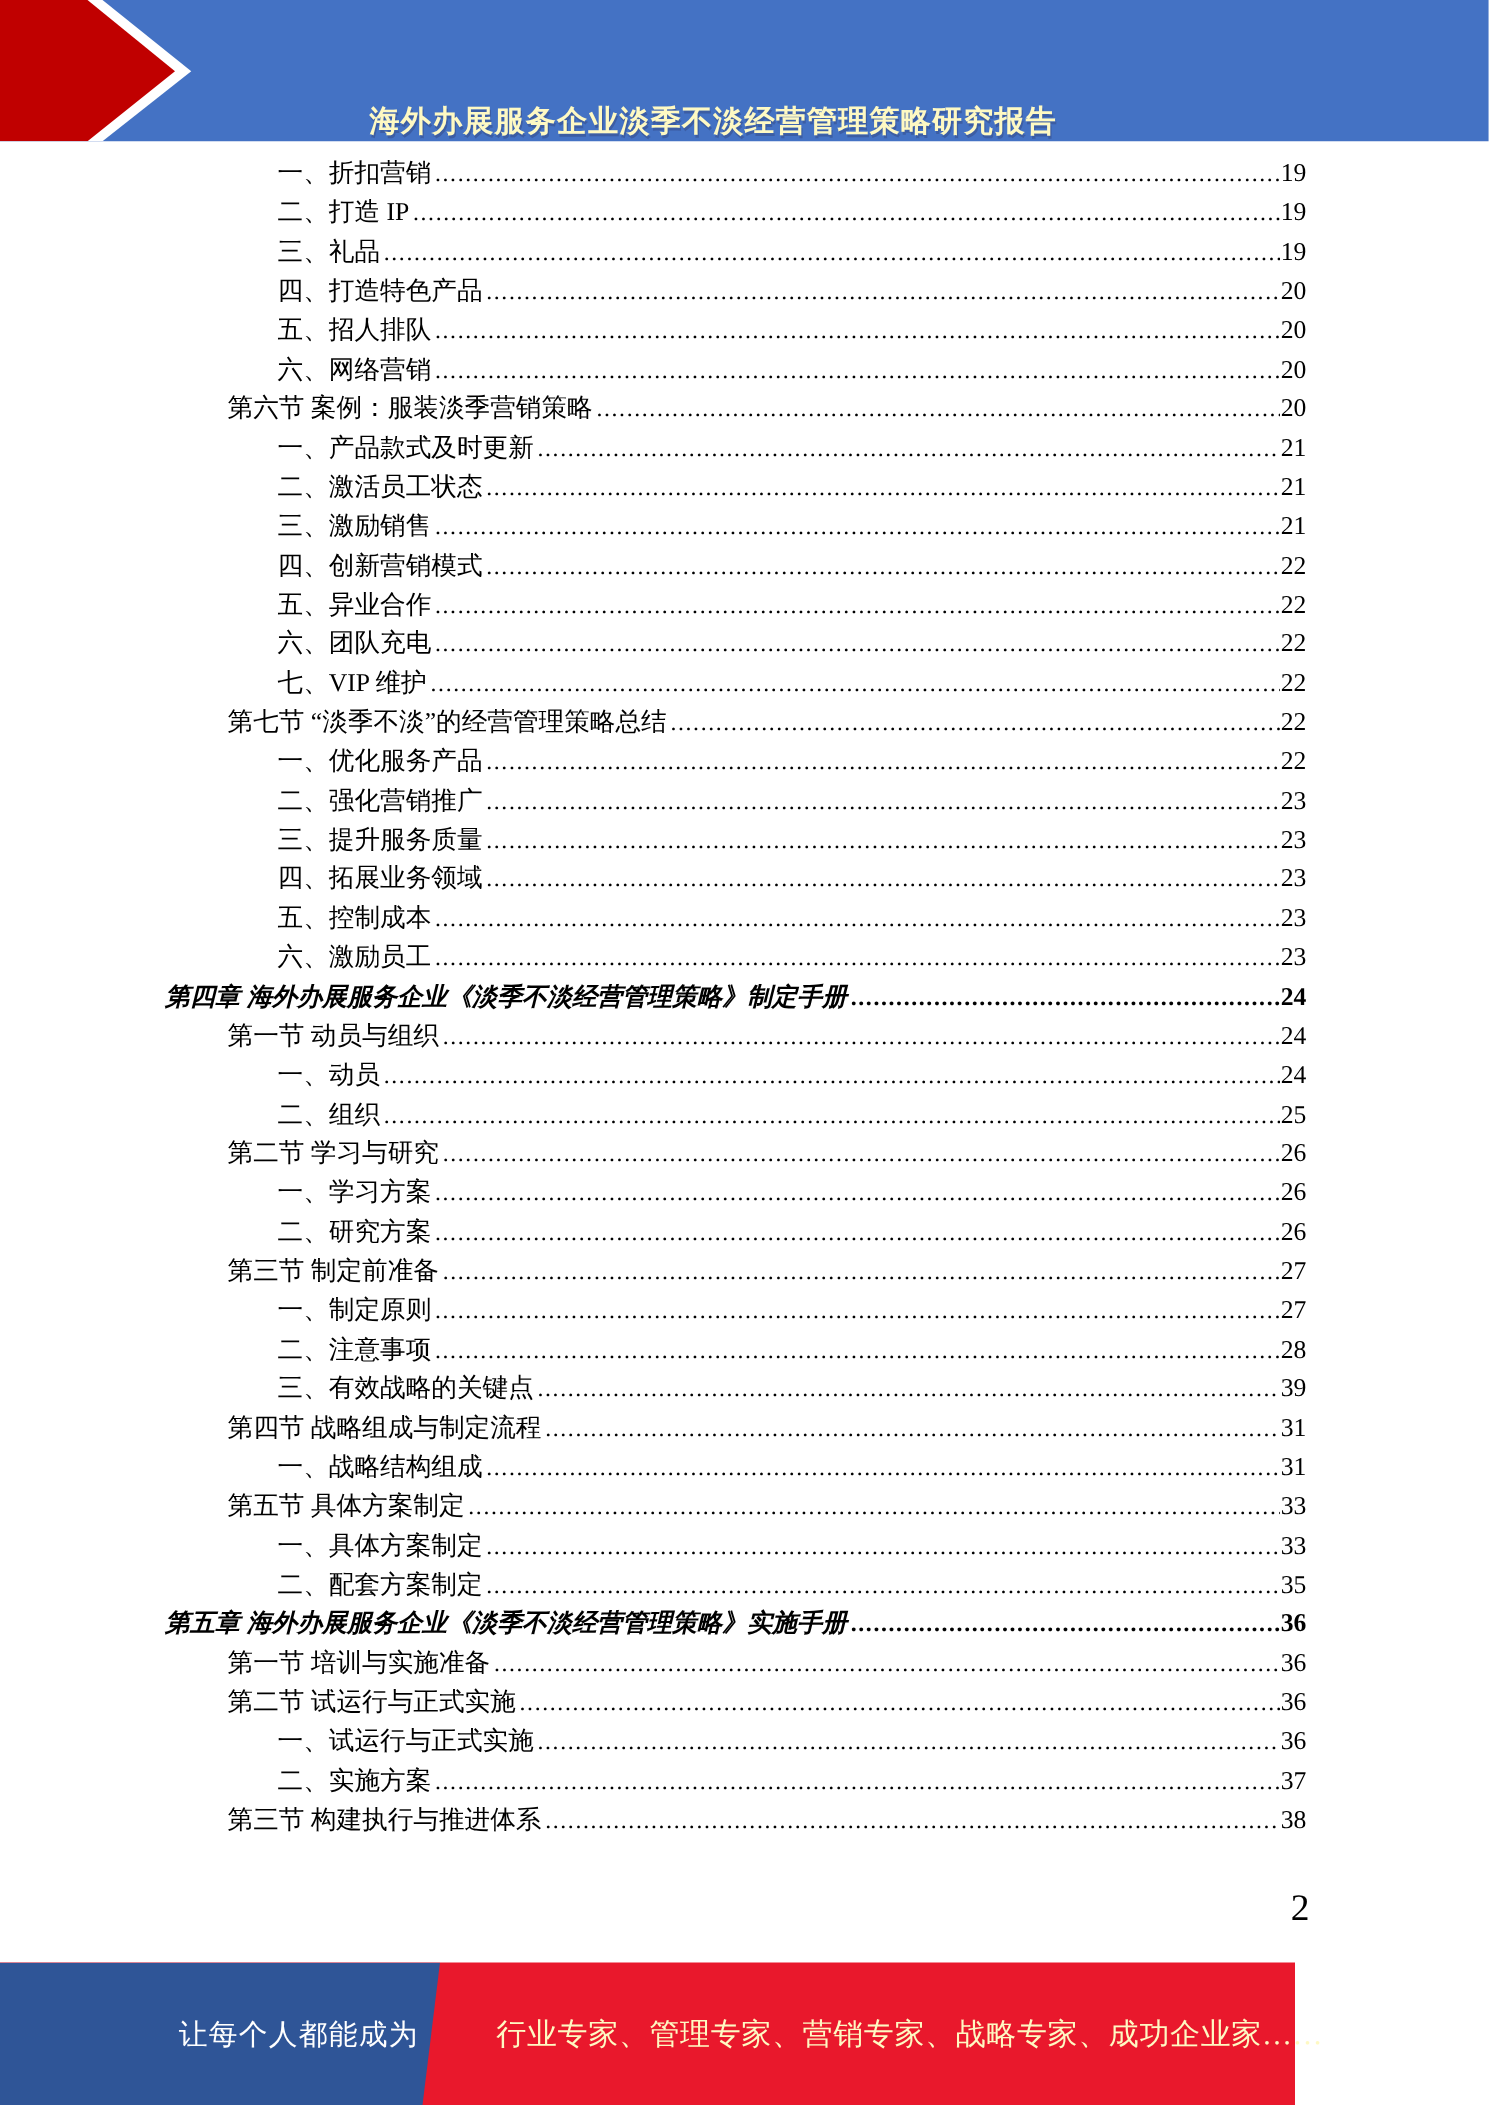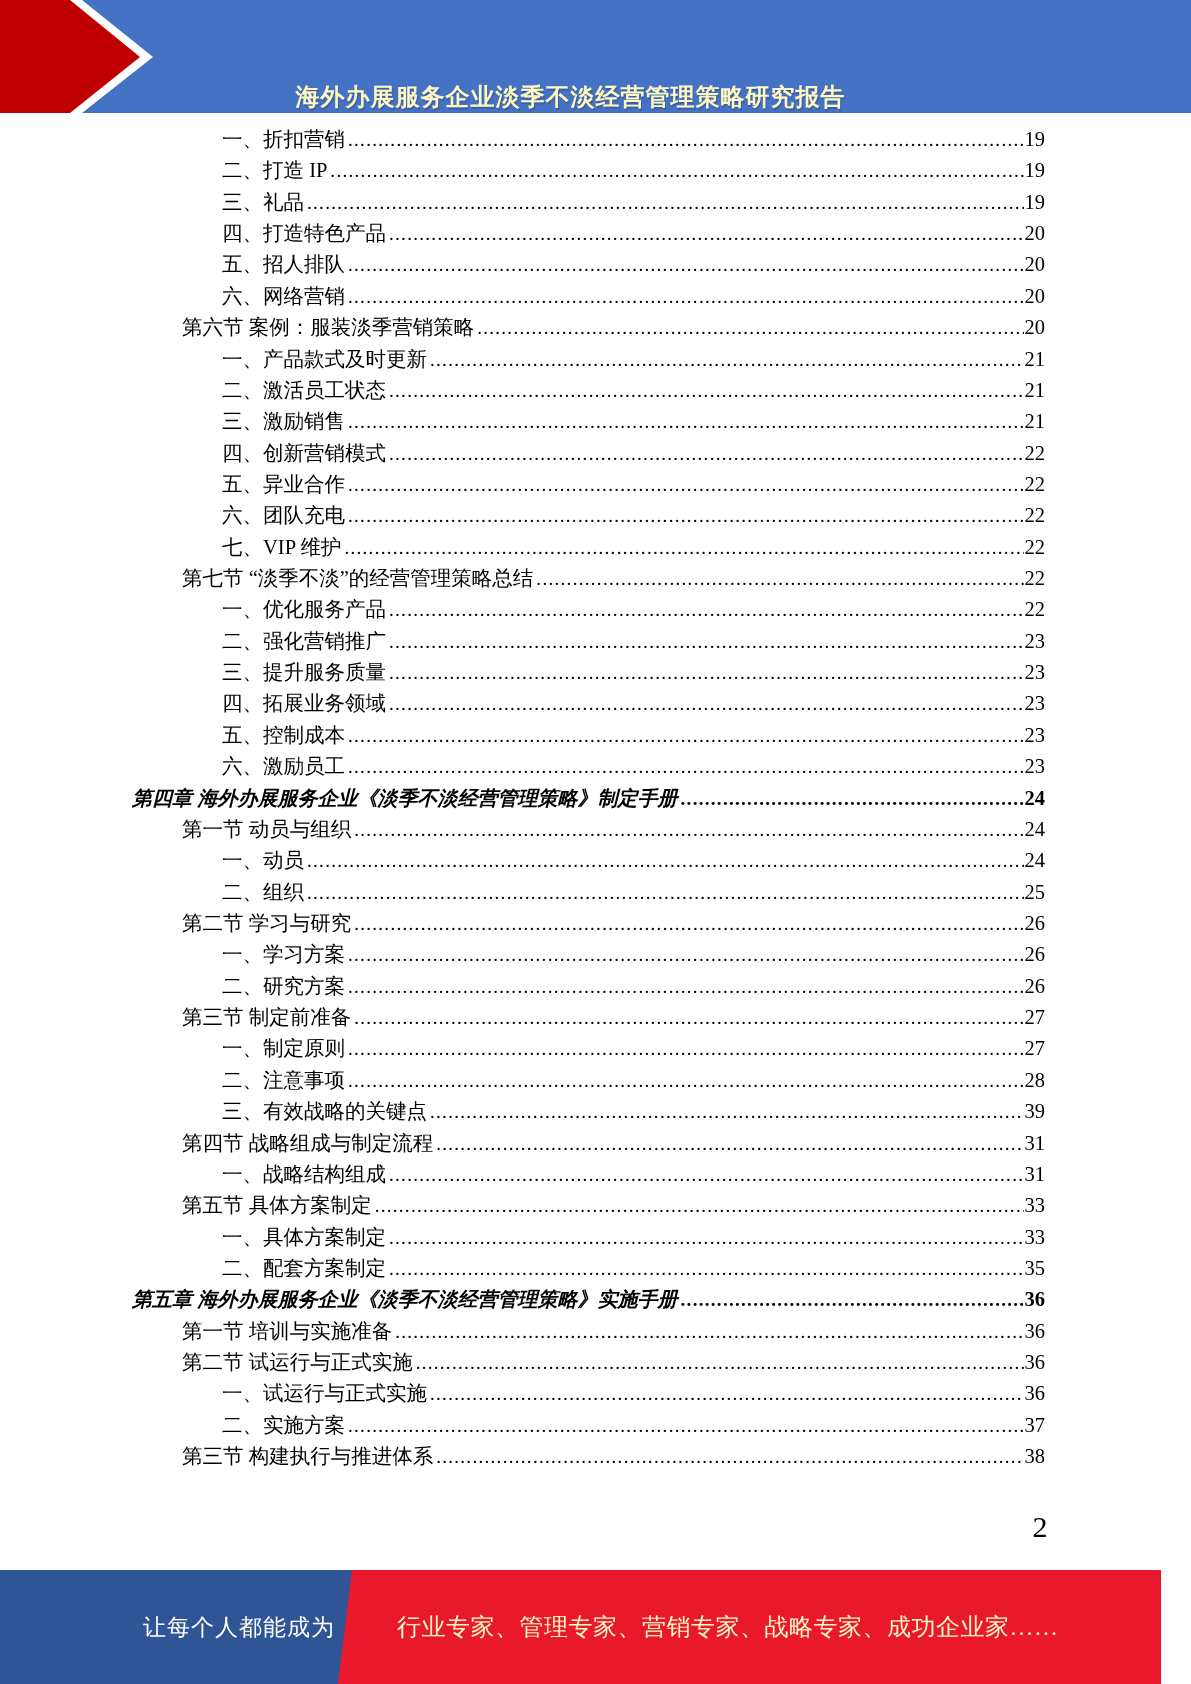--- a/index.html
+++ b/index.html
@@ -70,21 +70,21 @@
   .page-number {
     position: absolute; left: 1016px; top: 1510px; width: 48px;
     text-align: center;
     font-size: 30px;
     font-family: "Liberation Serif", serif;
   }
 
   
   .footer {
     position: absolute; left: 0; top: 1570px;
-    width: 1161px; height: 114px;
+    width: 1036px; height: 114px;
     background: #E9182C;
   }
   .footer-blue {
     position: absolute; left: 0; top: 0; width: 420px; height: 114px;
     background: #2F5597;
     clip-path: polygon(0 0, 352px 0, 338px 114px, 0 114px);
   }
   .footer-left {
     position: absolute; left: 143px; top: 0; height: 114px;
     display: flex; align-items: center;

